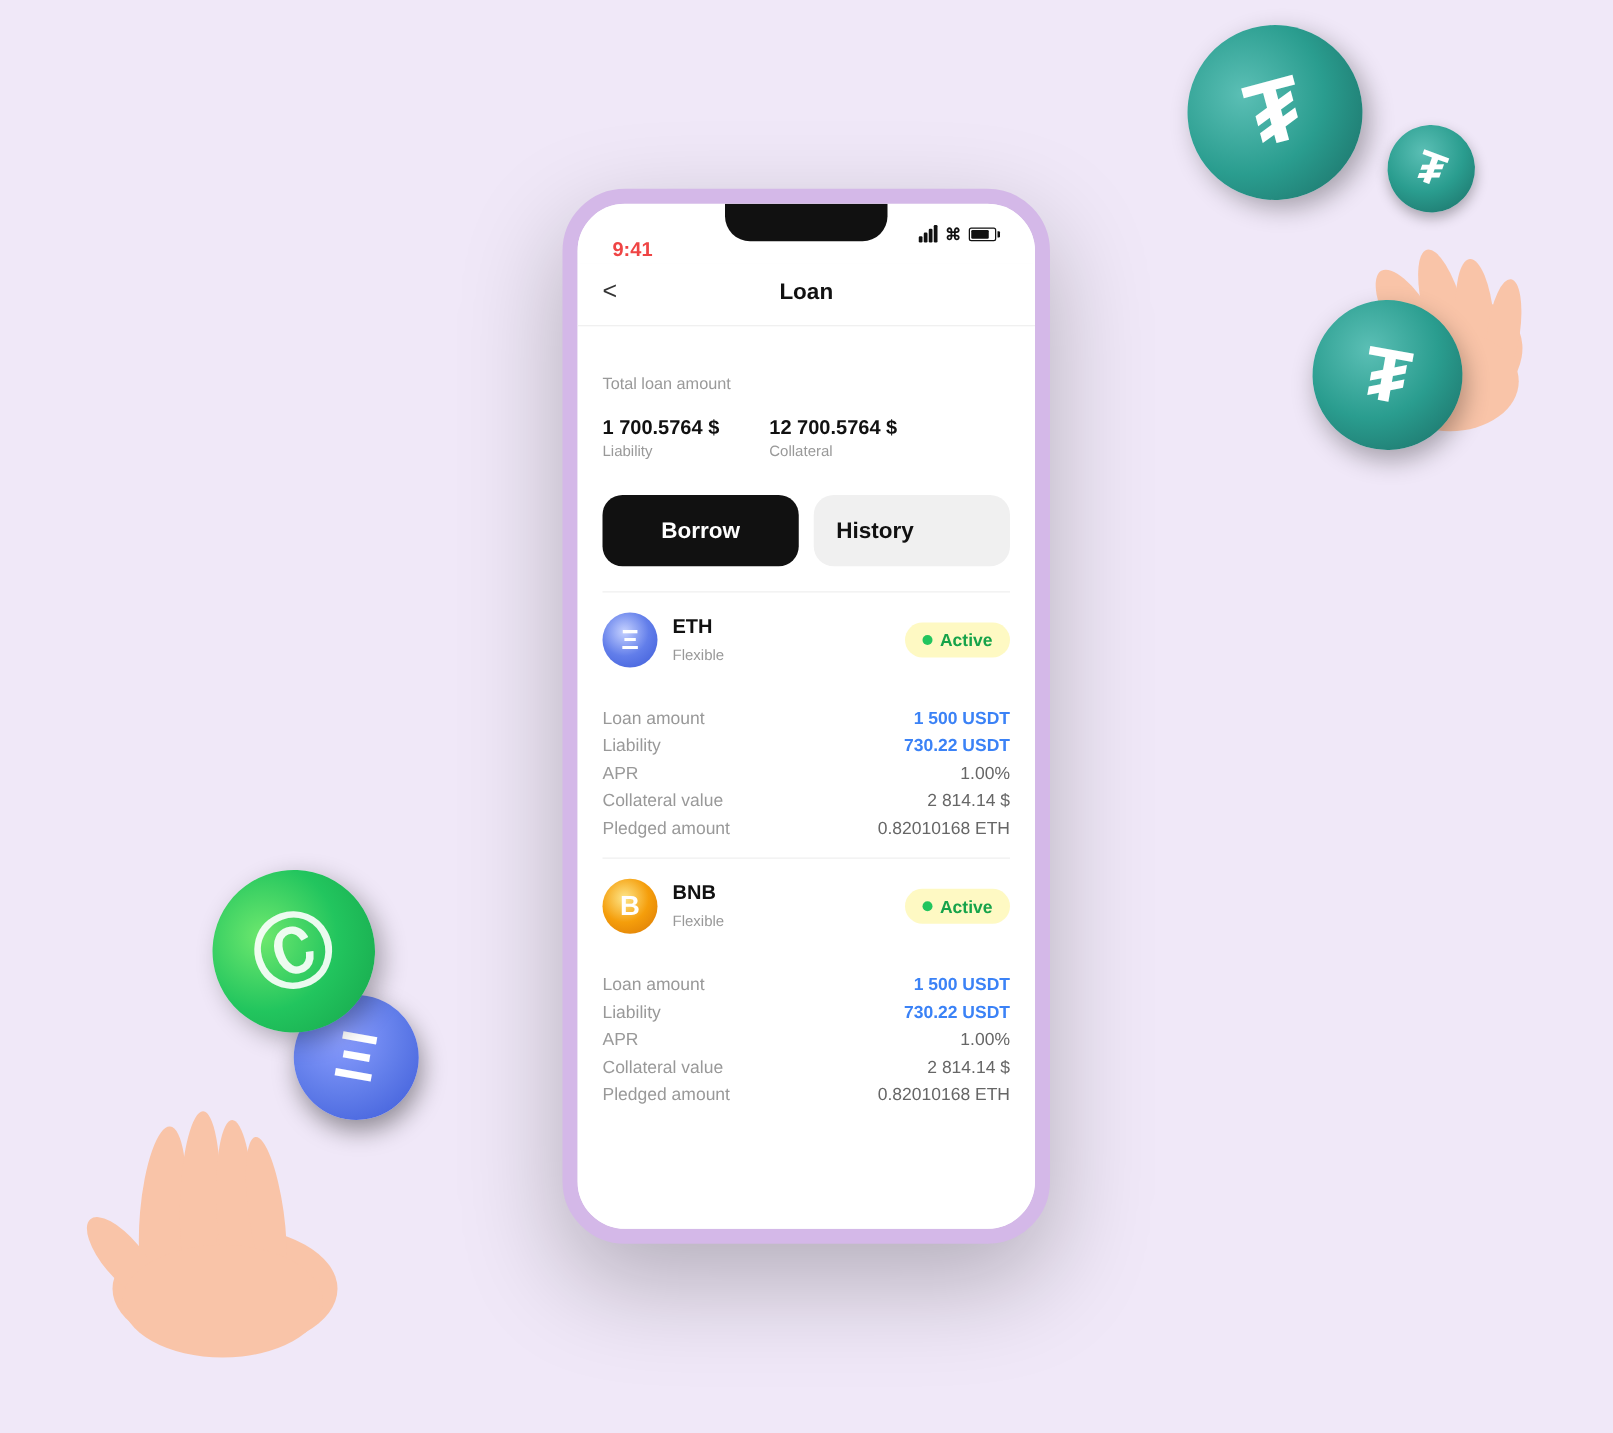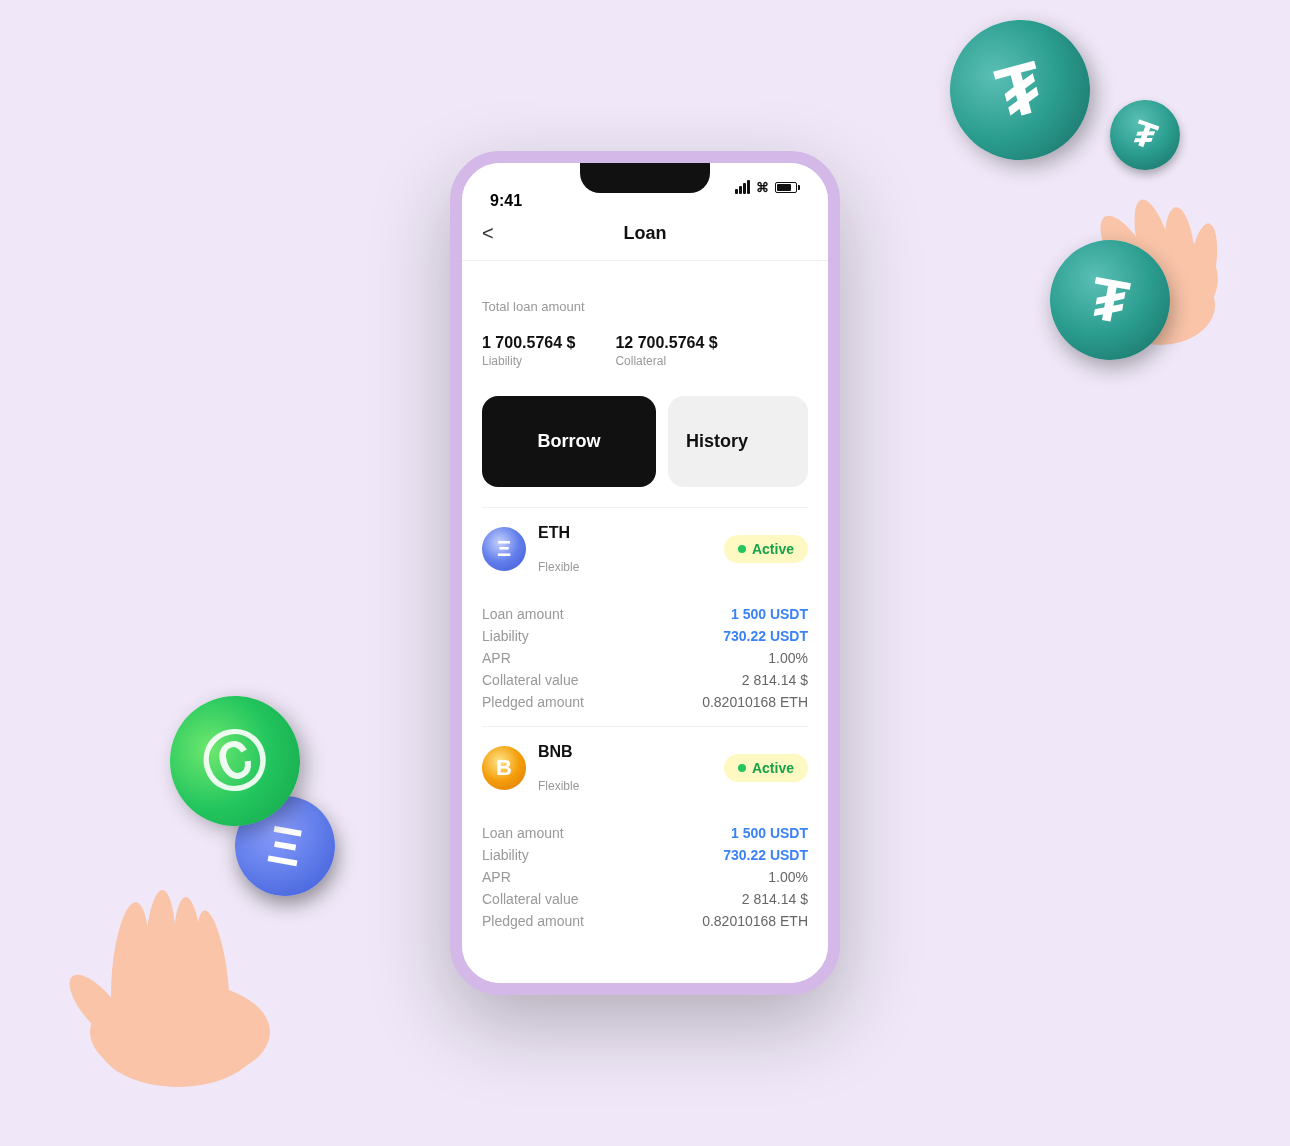--- a/index.html
+++ b/index.html
@@ -154,21 +154,21 @@
       align-items: center;
       justify-content: space-between;
       padding: 0 28px;
       font-size: 15px;
       font-weight: 600;
     }
 
     .status-time {
       font-size: 16px;
       font-weight: 700;
-      color: #000000;
+      color: #ef4444;
       margin-top: 28px;
     }
 
     .status-icons {
       display: flex;
       gap: 6px;
       align-items: center;
     }
 
     .notch {
@@ -257,21 +257,21 @@
 
     
     .tab-row {
       display: flex;
       gap: 12px;
       margin: 20px 0;
     }
 
     .tab-btn-active {
       flex: 1;
-      padding: 35px;
+      padding: 18px;
       background: #111;
       color: white;
       border: none;
       border-radius: 16px;
       font-size: 18px;
       font-weight: 700;
       cursor: pointer;
       text-align: center;
     }
 
@@ -386,21 +386,21 @@
 
     .token-name {
       font-size: 16px;
       font-weight: 700;
       color: #111;
     }
 
     .token-type {
       font-size: 12px;
       color: #999;
-      margin-top: 18px;
+      margin-top: 6px;
     }
 
     .status-badge {
       display: flex;
       align-items: center;
       gap: 6px;
       background: #fef9c3;
       color: #16a34a;
       padding: 6px 14px;
       border-radius: 20px;

